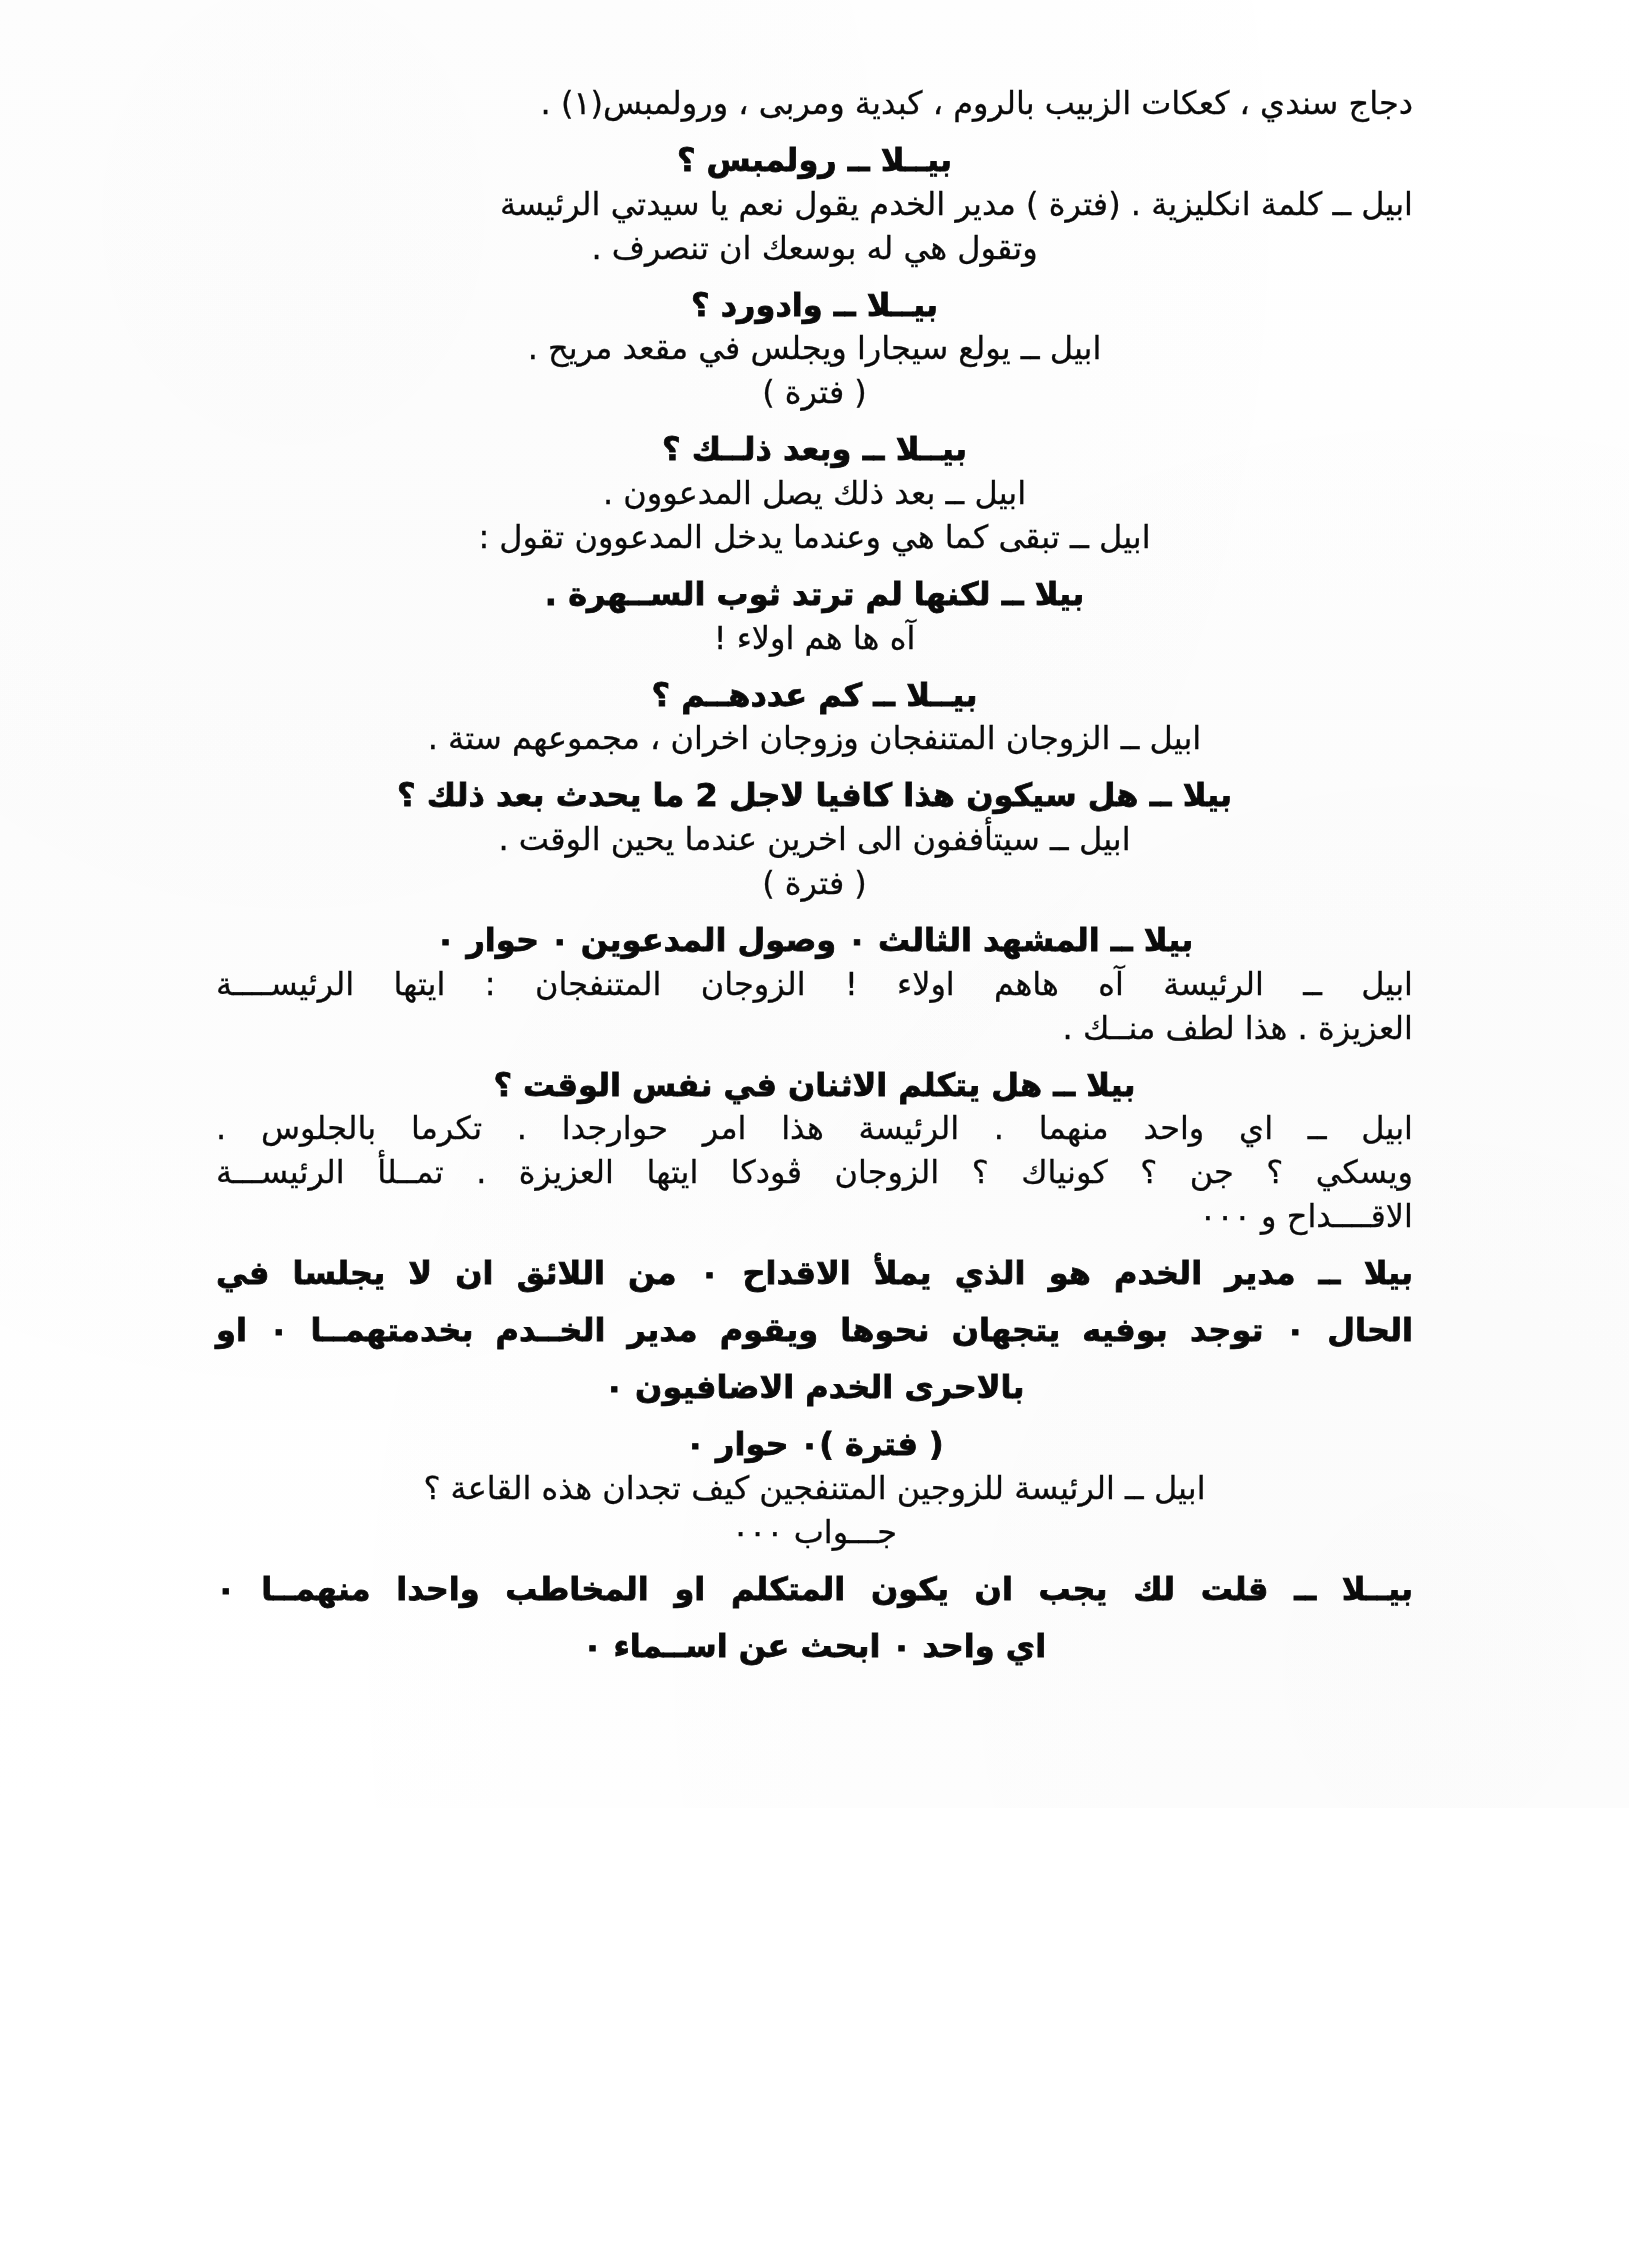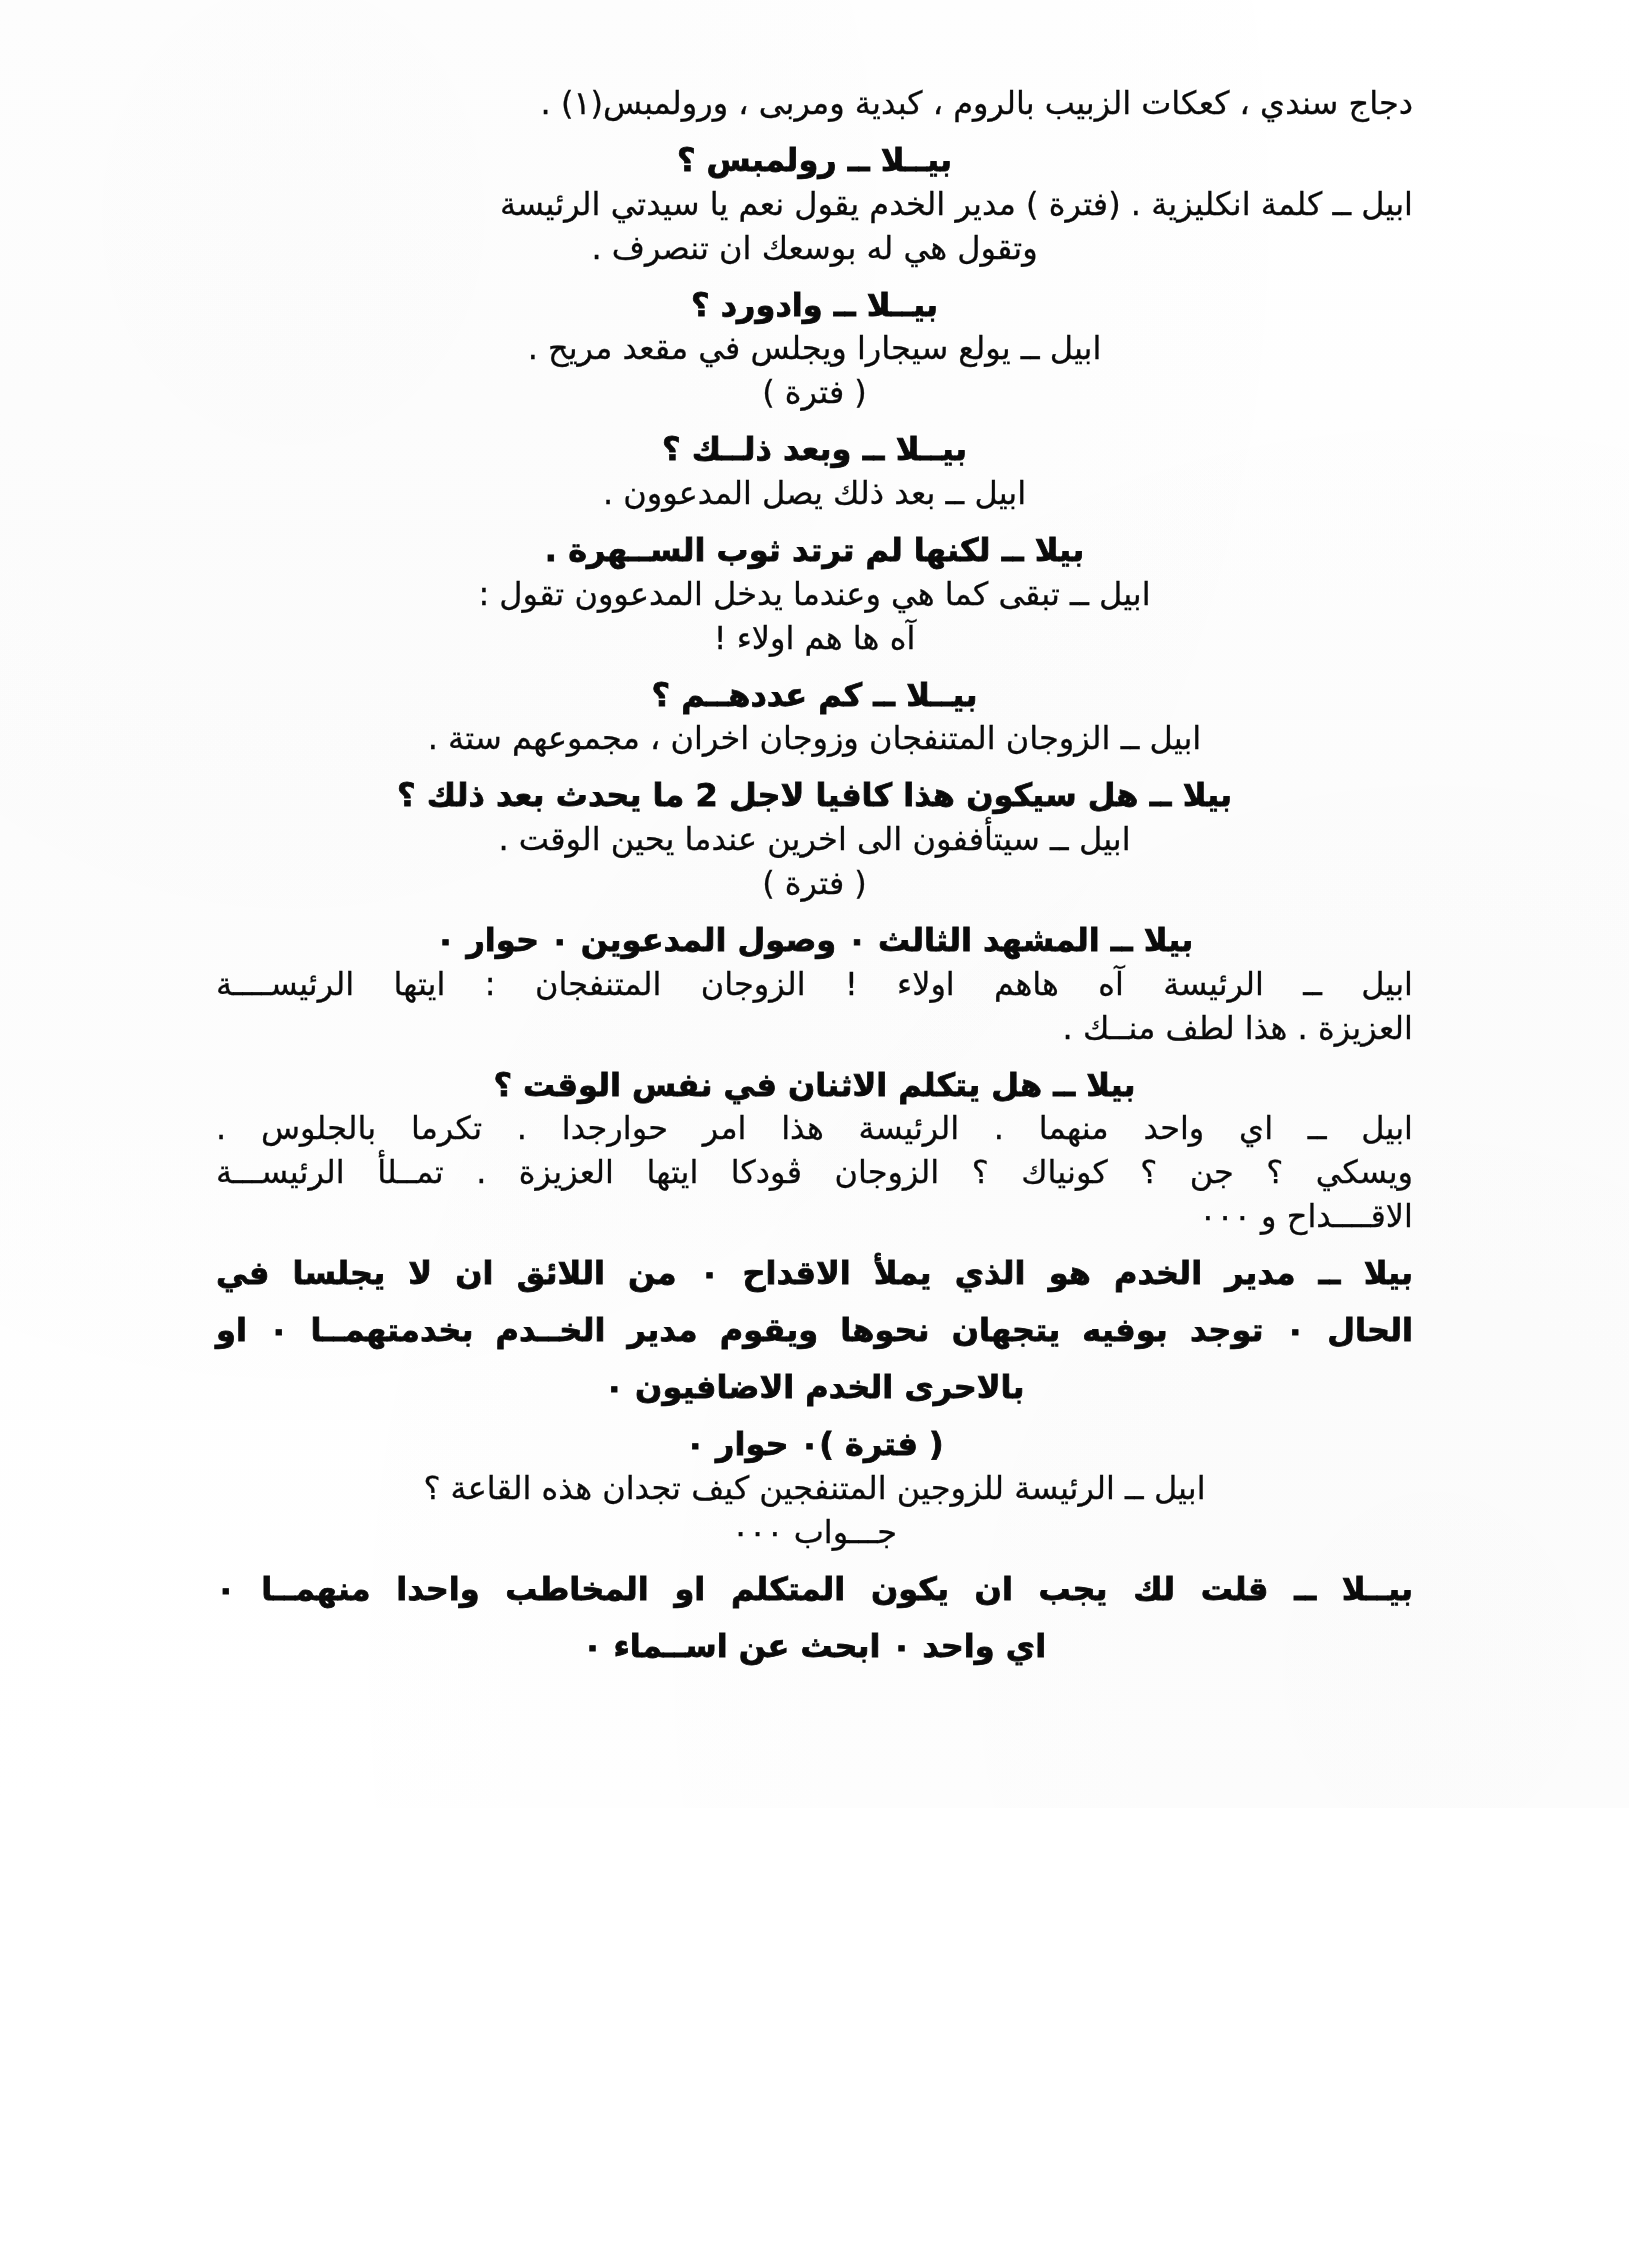--- a/index.html
+++ b/index.html
@@ -127,22 +127,22 @@
   <div id="text-column">
       <p class="ln narr justify">دجاج سندي ، كعكات الزبيب بالروم ، كبدية ومربى ، ورولمبس(١) .</p>
       <p class="ln spk center">بيــلا ــ رولمبس ؟</p>
       <p class="ln narr justify">ابيل ــ كلمة انكليزية . (فترة ) مدير الخدم يقول نعم يا سيدتي الرئيسة</p>
       <p class="ln narr center">وتقول هي له بوسعك ان تنصرف .</p>
       <p class="ln spk center">بيــلا ــ وادورد ؟</p>
       <p class="ln narr center">ابيل ــ يولع سيجارا ويجلس في مقعد مريح .</p>
       <p class="ln narr center">( فترة )</p>
       <p class="ln spk center">بيــلا ــ وبعد ذلــك ؟</p>
       <p class="ln narr center">ابيل ــ بعد ذلك يصل المدعوون .</p>
+      <p class="ln narr center">ابيل ــ تبقى كما هي وعندما يدخل المدعوون تقول :</p>
       <p class="ln spk center">بيلا ــ لكنها لم ترتد ثوب الســهرة .</p>
-      <p class="ln narr center">ابيل ــ تبقى كما هي وعندما يدخل المدعوون تقول :</p>
       <p class="ln narr center">آه ها هم اولاء !</p>
       <p class="ln spk center">بيــلا ــ كم عددهــم ؟</p>
       <p class="ln narr center">ابيل ــ الزوجان المتنفجان وزوجان اخران ، مجموعهم ستة .</p>
       <p class="ln spk center">بيلا ــ هل سيكون هذا كافيا لاجل 2 ما يحدث بعد ذلك ؟</p>
       <p class="ln narr center">ابيل ــ سيتأففون الى اخرين عندما يحين الوقت .</p>
       <p class="ln narr center">( فترة )</p>
       <p class="ln spk center">بيلا ــ المشهد الثالث ٠ وصول المدعوين ٠ حوار ٠</p>
       <p class="ln narr jfull">ابيل ــ الرئيسة آه هاهم اولاء ! الزوجان المتنفجان : ايتها الرئيســــة</p>
       <p class="ln narr justify">العزيزة . هذا لطف منــك .</p>
       <p class="ln spk center">بيلا ــ هل يتكلم الاثنان في نفس الوقت ؟</p>

